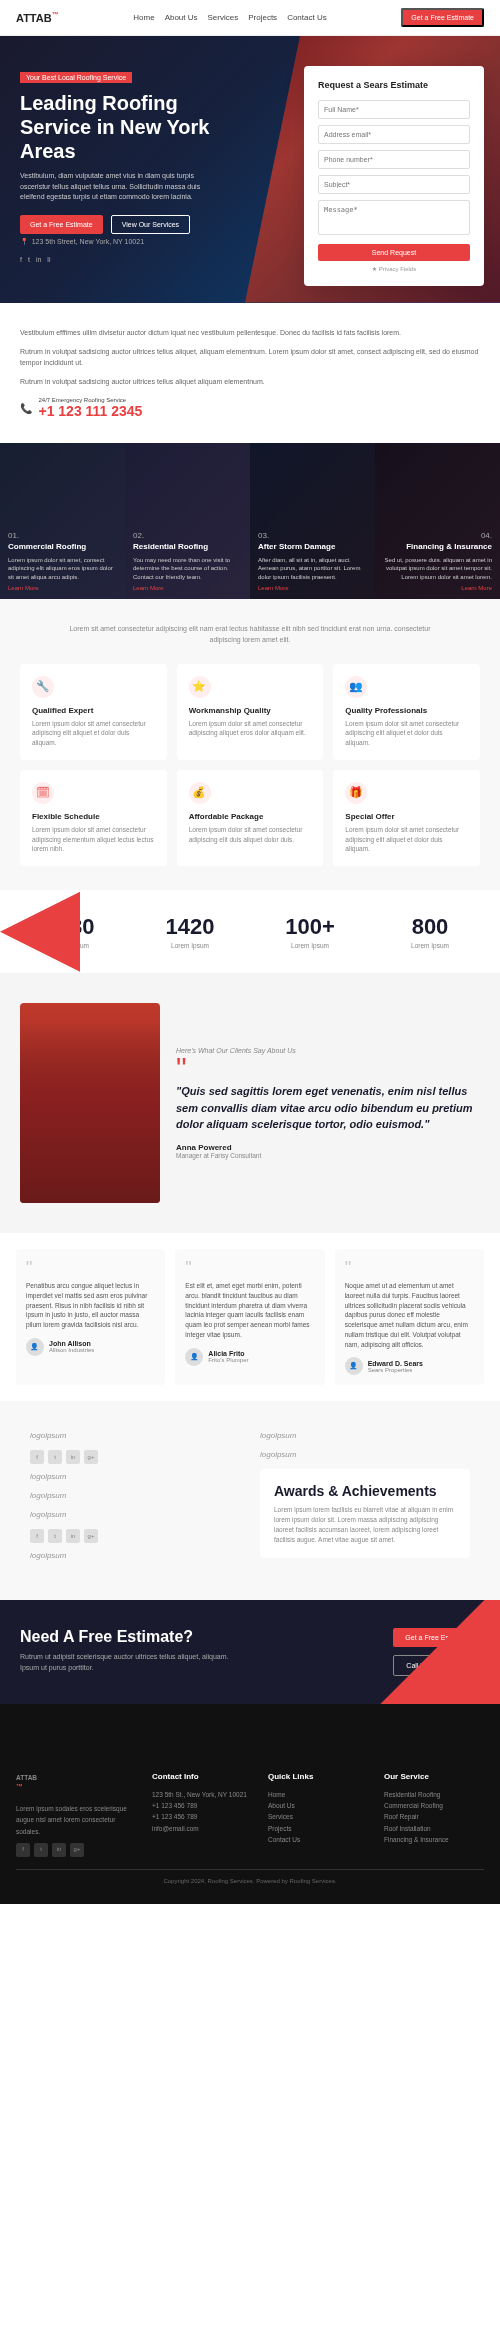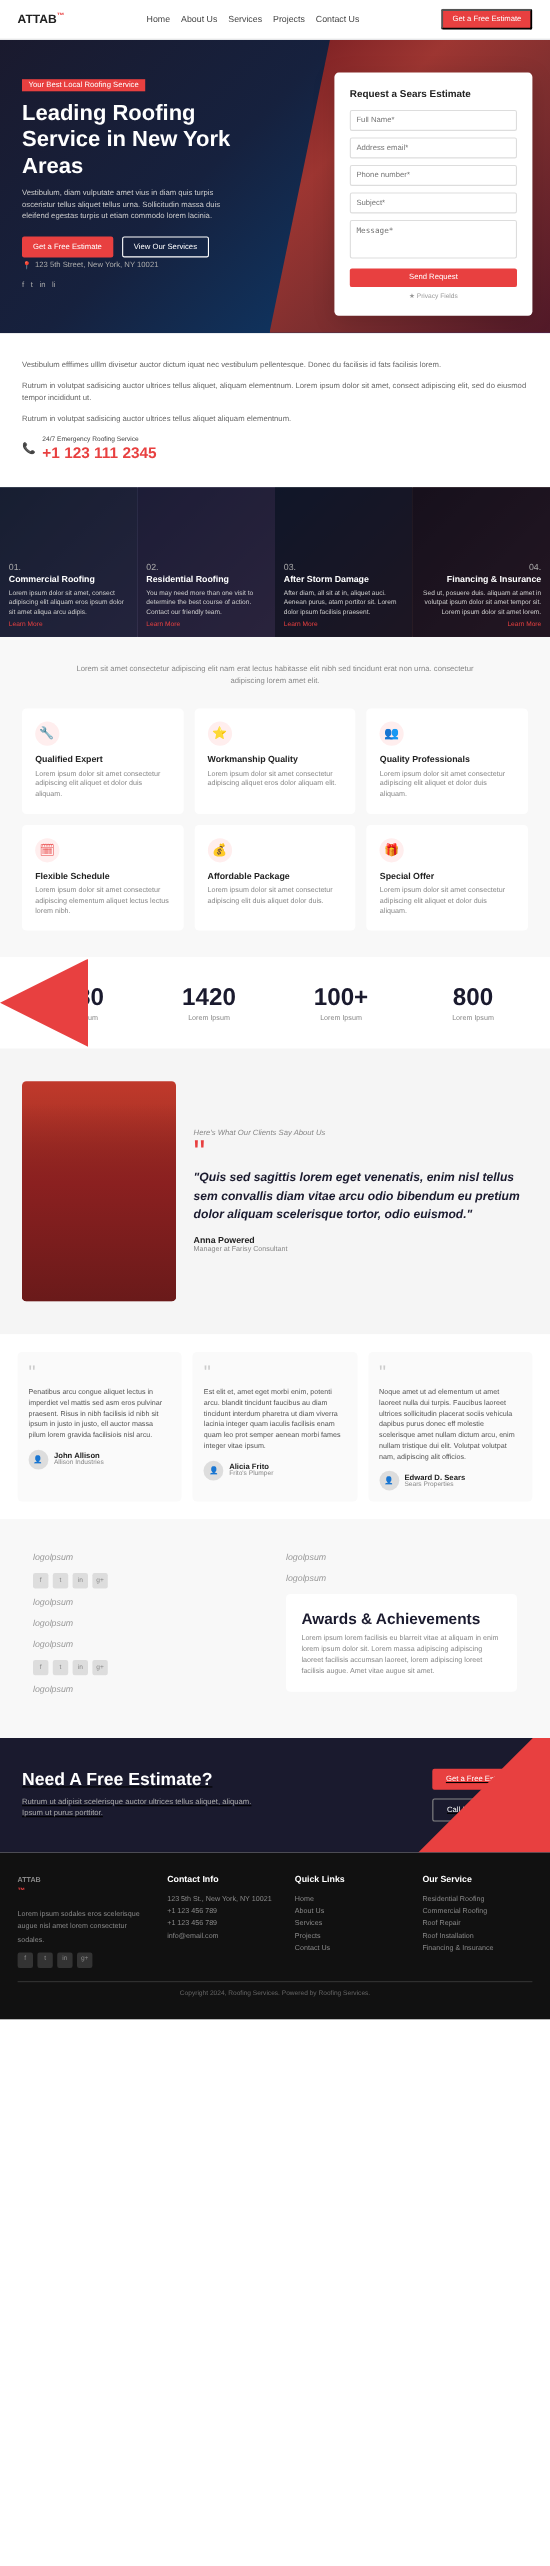--- a/index.html
+++ b/index.html
@@ -86,21 +86,21 @@
 
     
     .services-grid {
       display: grid;
       grid-template-columns: repeat(4, 1fr);
       background: #1a1a2e;
     }
     .service-card {
       position: relative;
       overflow: hidden;
-      height: 136px;
+      height: 156px;
     }
     .service-card .overlay {
       position: absolute; inset: 0;
       background: rgba(10,10,30,0.6);
       display: flex; flex-direction: column;
       justify-content: flex-end;
       padding: 8px;
     }
     .service-card .snum { color: #aaa; font-size: 8px; margin-bottom: 2px; }
     .service-card .stitle { color: #fff; font-size: 8px; font-weight: bold; margin-bottom: 4px; line-height: 1.2; }
@@ -194,42 +194,40 @@
     .logo-social span { width: 14px; height: 14px; background: #ddd; border-radius: 2px; display: flex; align-items: center; justify-content: center; font-size: 6px; color: #888; }
     .awards-box { background: #fff; padding: 14px; border-radius: 4px; }
     .awards-title { font-size: 14px; font-weight: bold; color: #1a1a2e; margin-bottom: 6px; }
     .awards-desc { font-size: 6.5px; color: #888; line-height: 1.5; }
 
     
     .free-estimate-section {
       background: #1a1a2e;
       padding: 28px 20px;
       display: flex;
-      align-items: center;
       justify-content: space-between;
       position: relative;
       overflow: hidden;
-      text-decoration: underline;
     }
     .fe-bg-triangle {
       position: absolute;
       right: 0; bottom: 0;
       width: 120px; height: 120px;
       background: #e84040;
       clip-path: polygon(100% 0, 100% 100%, 0% 100%);
     }
     .fe-content h2 { color: #fff; font-size: 16px; font-weight: bold; margin-bottom: 6px; }
     .fe-content p { color: #aaa; font-size: 7px; max-width: 220px; line-height: 1.5; }
     .fe-btns { display: flex; gap: 8px; flex-direction: column; align-items: flex-start; }
     .fe-btns button { padding: 6px 12px; font-size: 7px; border-radius: 2px; cursor: pointer; border: none; white-space: nowrap; }
     .btn-green { background: #e84040; color: #fff; }
 
     
     footer { background: #111; padding: 20px 16px; }
-    .footer-grid { display: grid; grid-template-columns: 1.2fr 1fr 1fr 1fr; gap: 16px; margin-bottom: 12px; }
+    .footer-grid { display: grid; grid-template-columns: 1.2fr 1fr 1fr 1fr; gap: 16px; margin-bottom: 12px; margin-top: 48px; }
     .footer-col h4 { color: #fff; font-size: 8px; font-weight: bold; margin-bottom: 8px; }
     .footer-col p, .footer-col a, .footer-col span { color: #888; font-size: 6.5px; line-height: 1.7; display: block; text-decoration: none; }
     .footer-logo { font-size: 12px; font-weight: bold; color: #fff; margin-bottom: 6px; }
     .footer-logo sup { color: #e84040; font-size: 7px; }
     .footer-bottom { border-top: 1px solid #333; padding-top: 8px; text-align: center; color: #666; font-size: 6px; }
     .footer-social { display: flex; gap: 4px; margin-top: 6px; }
     .footer-social span { width: 14px; height: 14px; background: #333; border-radius: 2px; display: flex; align-items: center; justify-content: center; font-size: 6px; color: #888; }
   </style>
 </head>
 <body>

